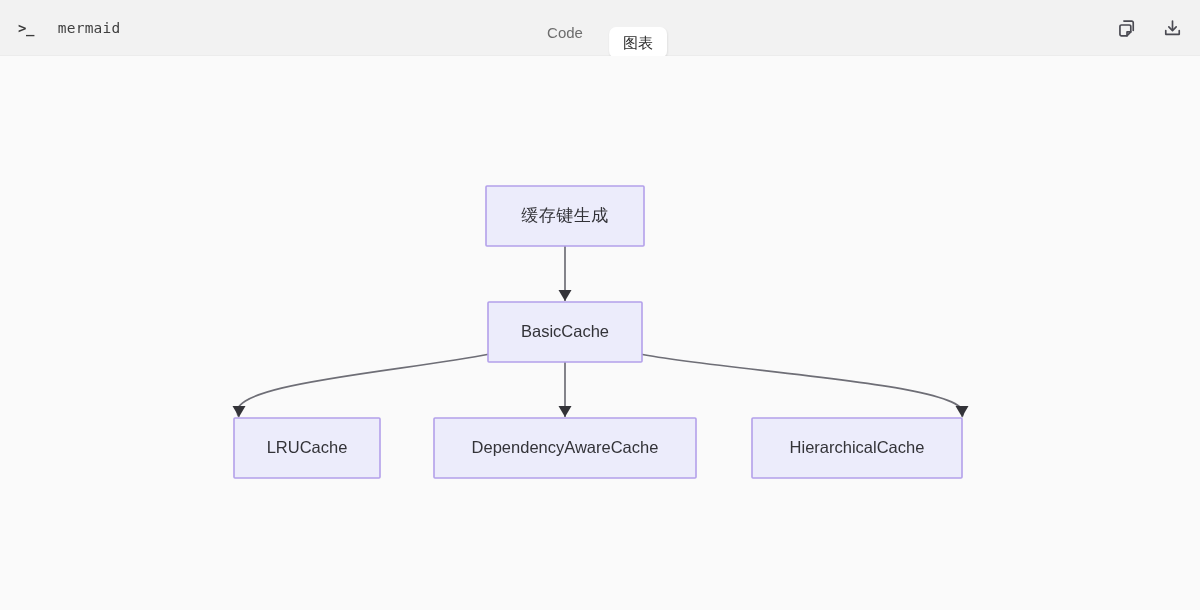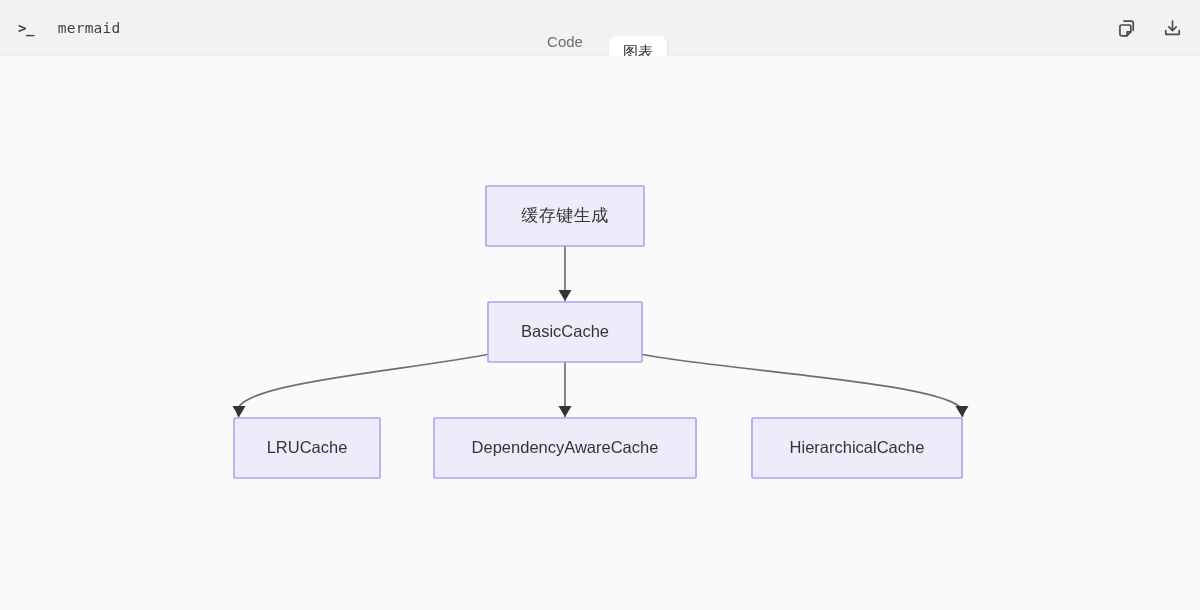--- a/index.html
+++ b/index.html
@@ -57,21 +57,21 @@
     font-family: "DejaVu Sans Mono", "Liberation Mono", monospace;
     font-size: 14.5px;
     color: #3f3f3f;
     letter-spacing: 0.2px;
     padding-left: 15px;
   }
 
   .header-center {
     position: absolute;
     left: 50%;
-    top: 13px;
+    top: 4px;
     height: 56px;
     transform: translateX(-50%);
     display: flex;
     align-items: center;
     gap: 12px;
   }
 
   .tab {
     font-size: 15px;
     color: #6d6d6d;

